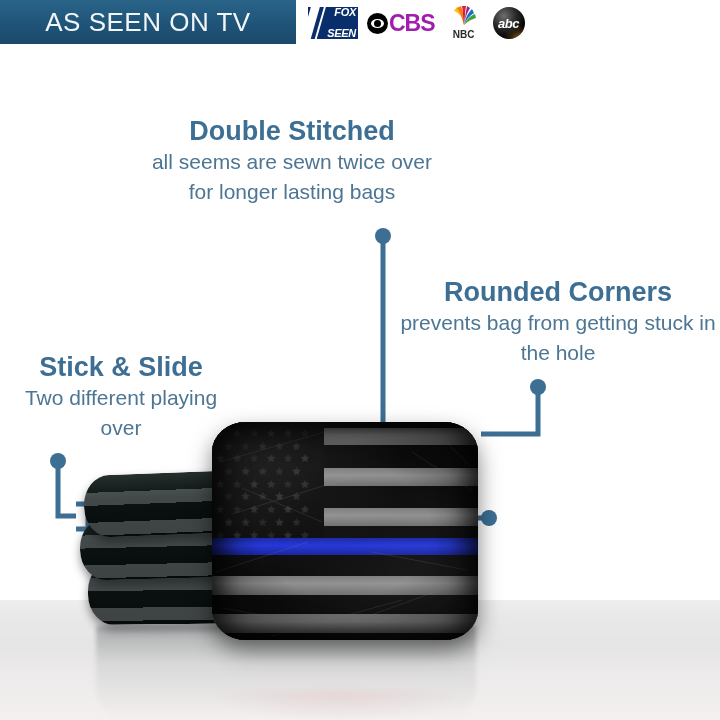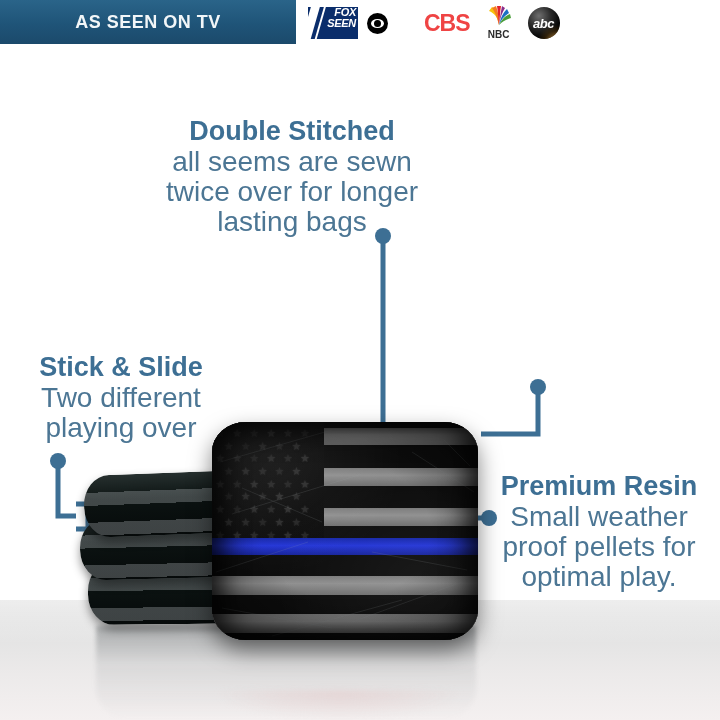--- a/index.html
+++ b/index.html
@@ -26,22 +26,22 @@
     top: 0;
     width: 296px;
     height: 44px;
     background: linear-gradient(180deg, #2a6489 0%, #1f5478 55%, #1b4a6b 100%);
     display: flex;
     align-items: center;
     justify-content: center;
   }
   .banner-text {
     color: #f2f6f8;
-    font-size: 18px;
-    font-weight: bold;
+    font-size: 26px;
+    font-weight: normal;
     letter-spacing: 0.5px;
     white-space: nowrap;
   }
   .logos {
     position: absolute;
     left: 308px;
     top: 5px;
     height: 36px;
     display: flex;
     align-items: center;
@@ -50,21 +50,21 @@
 
   
   .logo-fox {
     width: 50px;
     height: 32px;
     background: #0a2d6b;
     position: relative;
     overflow: hidden;
     display: flex;
     flex-direction: column;
-    justify-content: flex-start;
+    justify-content: space-between;
     align-items: flex-end;
     padding-right: 2px;
     box-sizing: border-box;
   }
   .logo-fox .slash {
     position: absolute;
     left: -2px;
     top: -6px;
     width: 15px;
     height: 46px;
@@ -118,24 +118,23 @@
     content: "";
     position: absolute;
     width: 7px;
     height: 7px;
     border-radius: 50%;
     background: #000000;
   }
   .cbs-word {
     font-size: 23px;
     font-weight: bold;
-    color: #ef4444;
+    color: #a21caf;
     letter-spacing: -1px;
     line-height: 23px;
-    margin-left: 35px;
   }
 
   
   .logo-nbc {
     width: 40px;
     height: 34px;
     position: relative;
     display: flex;
     flex-direction: column;
     align-items: center;
@@ -191,21 +190,21 @@
   .callout { position: absolute; }
   .callout .title {
     color: #3d6f94;
     font-weight: bold;
     font-size: 27px;
     line-height: 31px;
     white-space: nowrap;
   }
   .callout .body {
     color: #4c7694;
-    font-size: 28px;
+    font-size: 21px;
     line-height: 30px;
     font-weight: normal;
   }
 
   #callout-double-stitched {
     left: 146px; top: 116px; width: 292px; text-align: center;
   }
   #callout-rounded-corners {
     left: 400px; top: 277px; width: 316px; text-align: center;
   }
@@ -498,24 +497,24 @@
     <div class="logo-abc">
       <div class="abc-word">abc</div>
     </div>
   </div>
 
   <div class="callout" id="callout-double-stitched">
     <div class="title">Double Stitched</div>
     <div class="body">all seems are sewn twice over for longer lasting bags</div>
   </div>
 
+  <div class="callout" id="callout-rounded-corners">
+    <div class="title">Rounded Corners</div>
+    <div class="body">prevents bag from getting stuck in the hole</div>
+  </div>
 
   <div class="callout" id="callout-stick-slide">
     <div class="title">Stick &amp; Slide</div>
     <div class="body">Two different playing over</div>
   </div>
 
-  <div class="callout" id="callout-premium-resin">
-    <div class="title">Premium Resin</div>
-    <div class="body">Small weather proof pellets for optimal play.</div>
-  </div>
 
 </div>
 
 </body></html>

